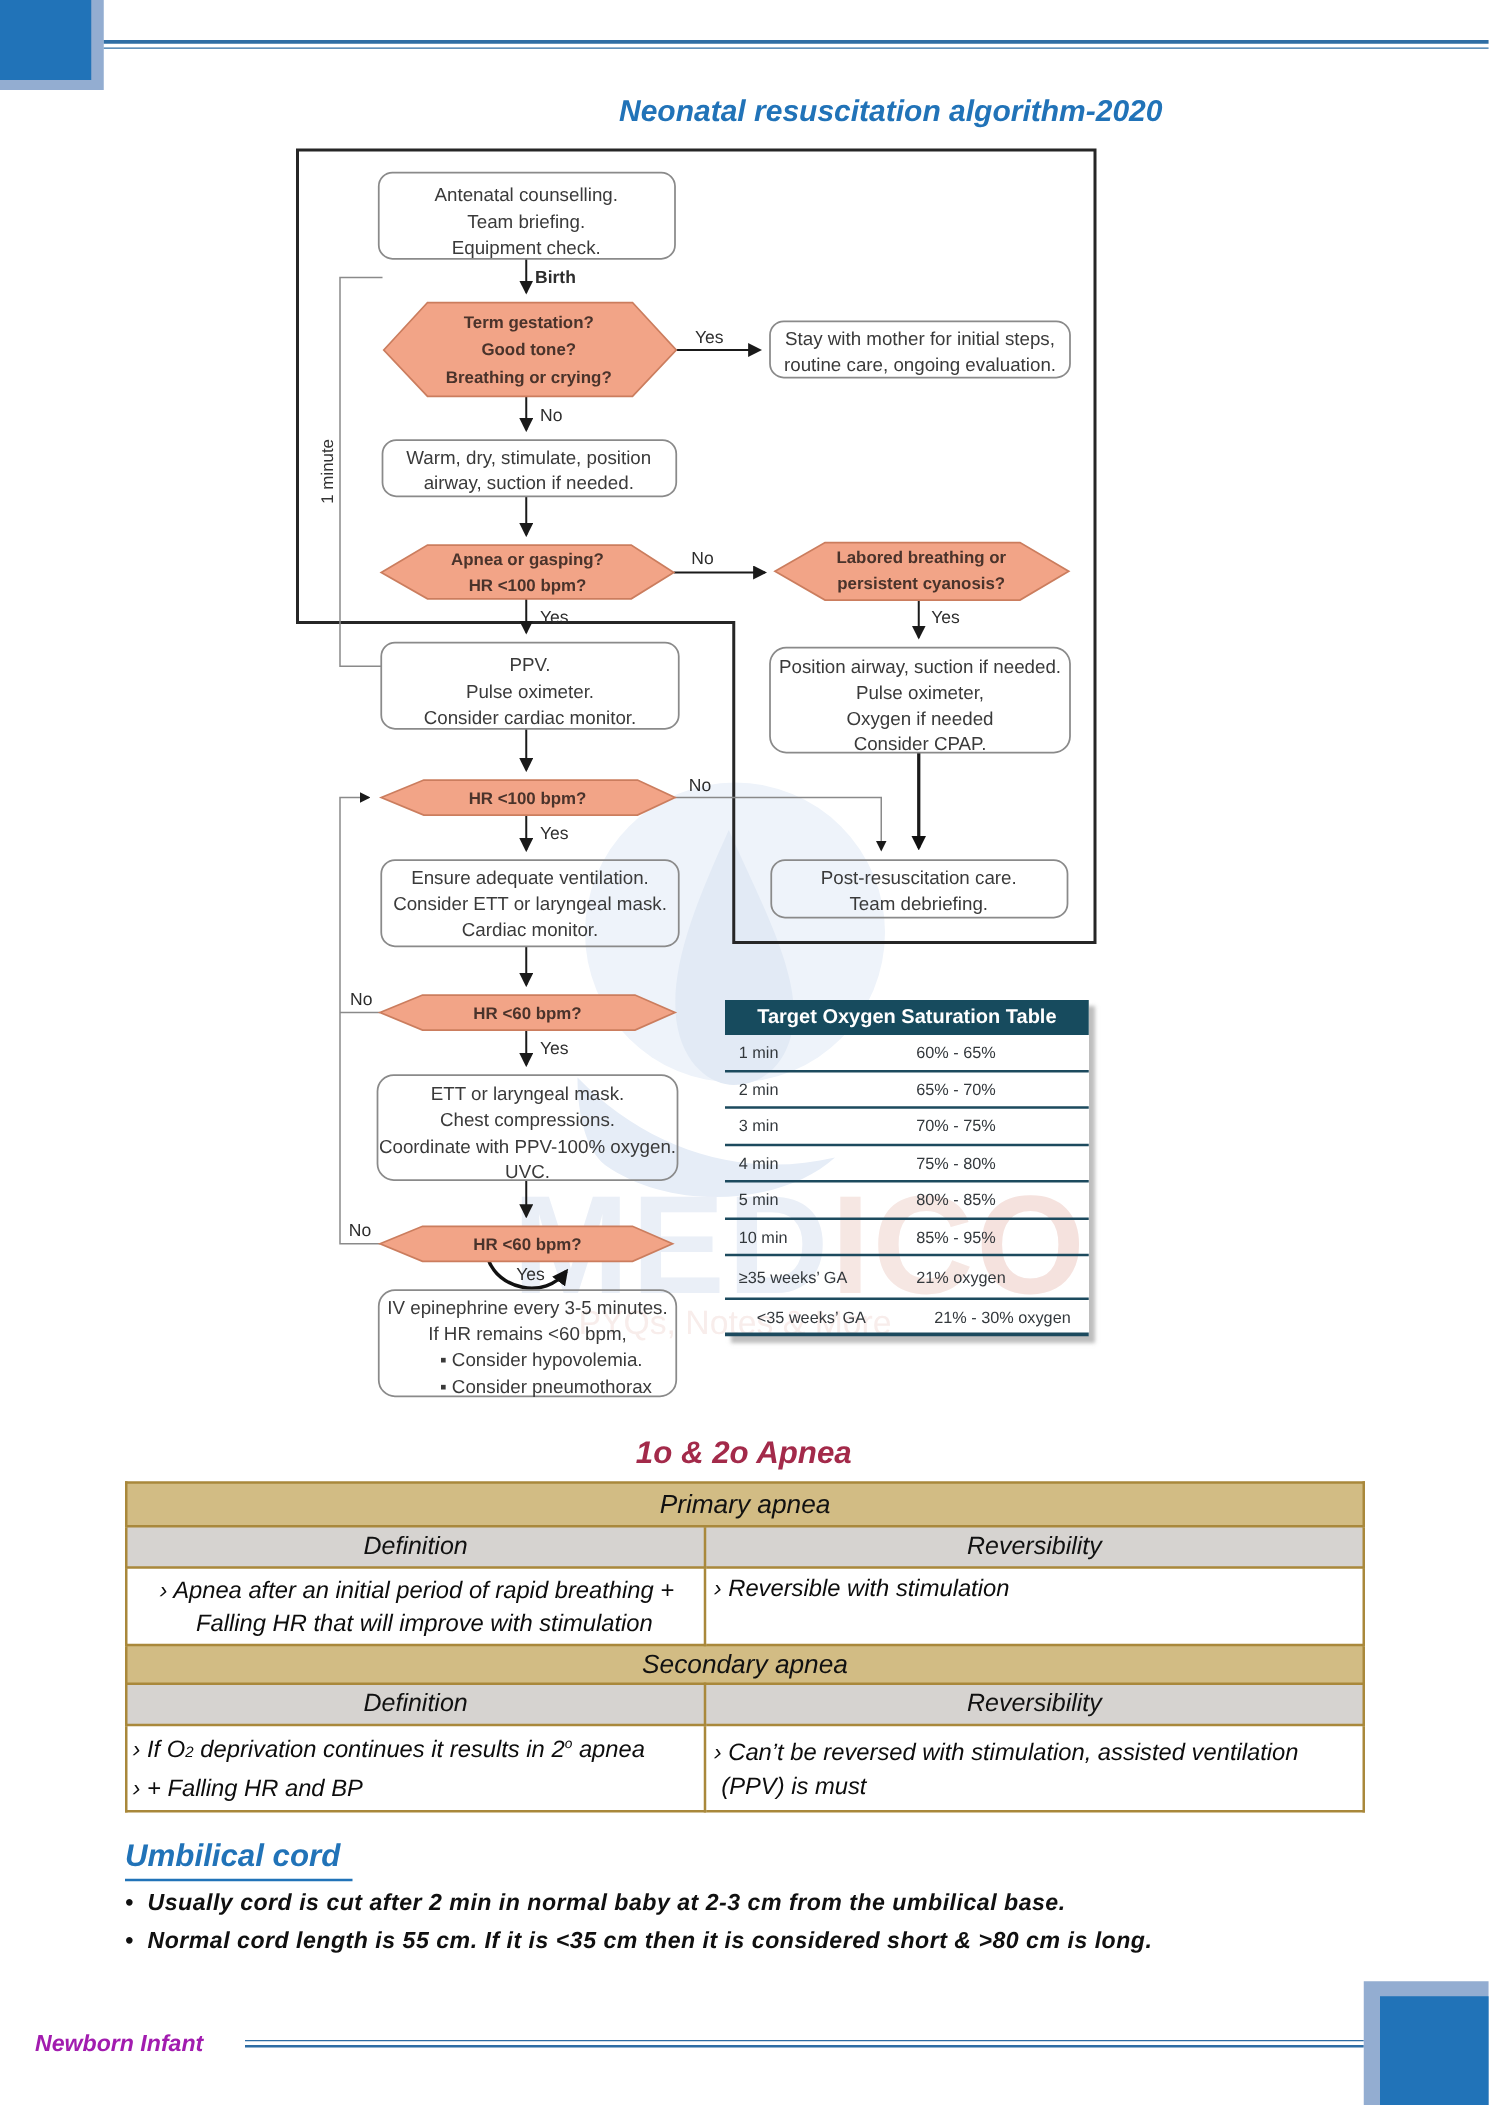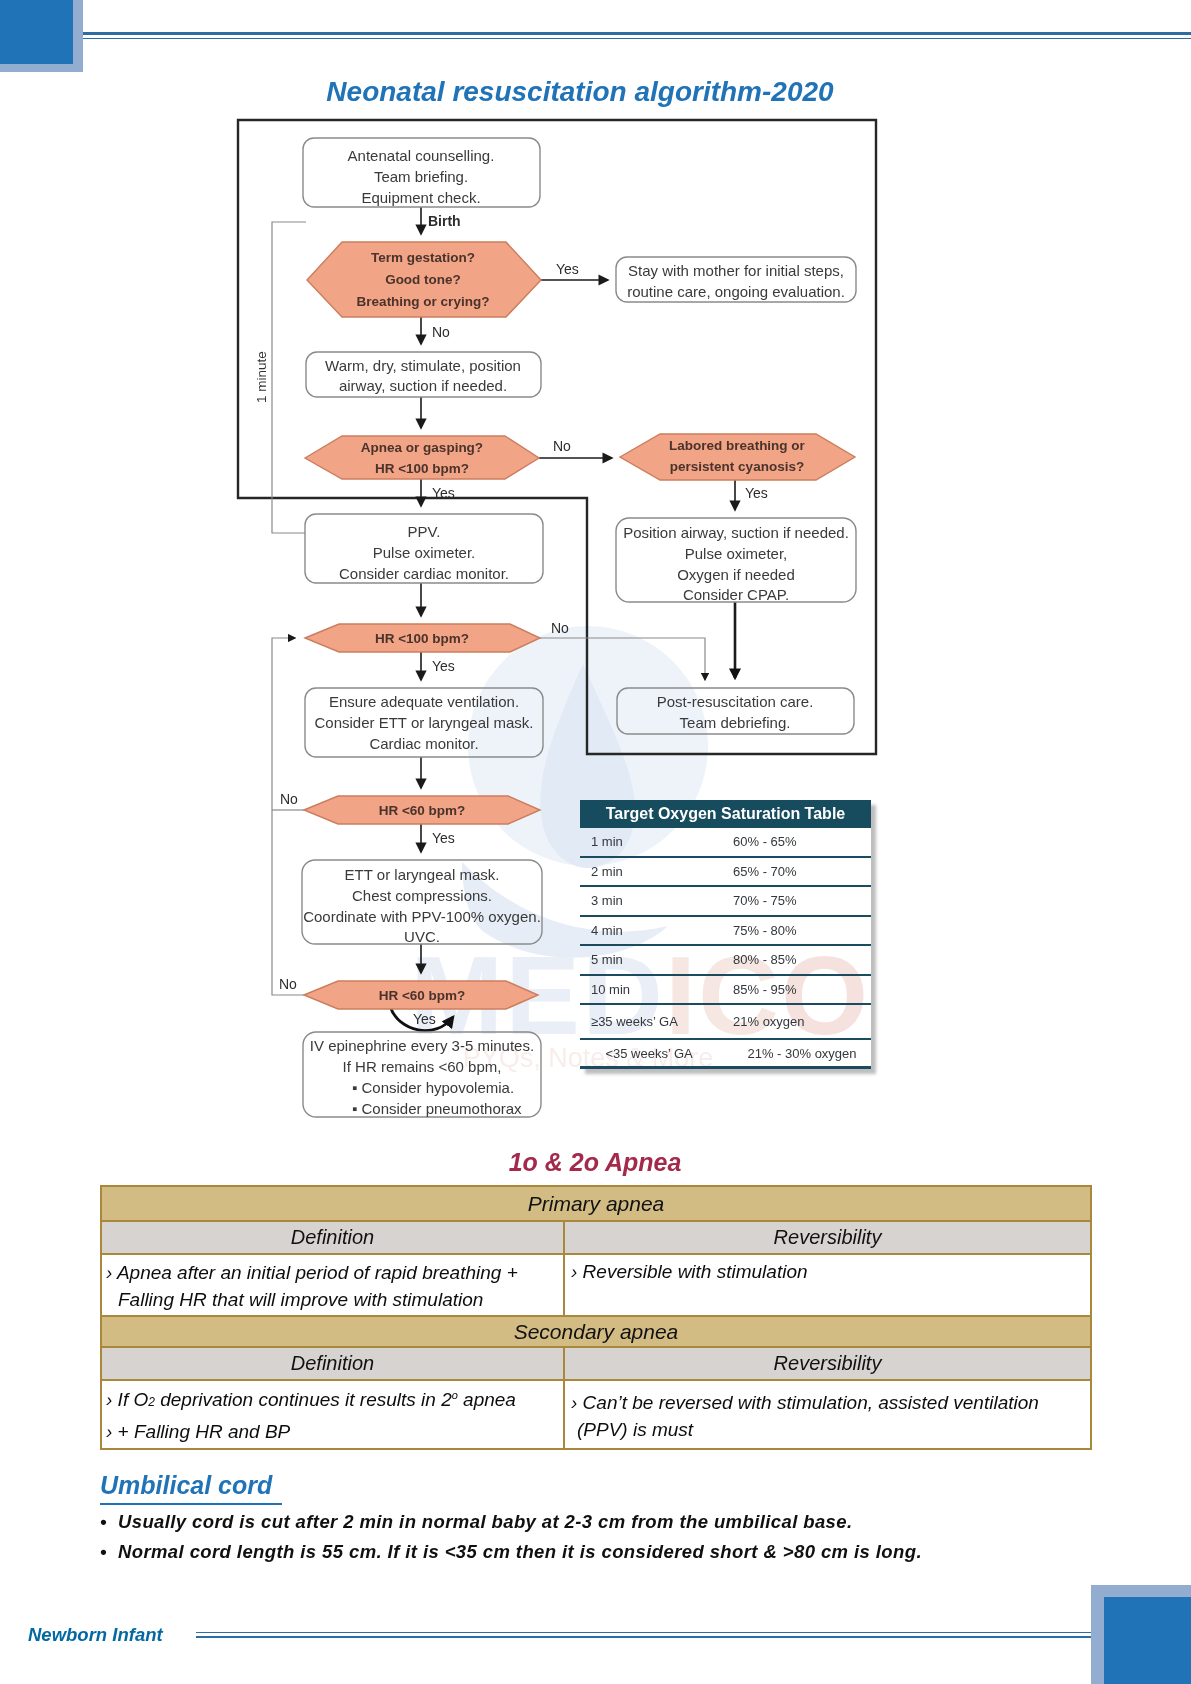--- a/index.html
+++ b/index.html
@@ -19,22 +19,22 @@
   .ap .ct{background:#fff;font-size:19px;color:#0d0d0d;vertical-align:top;}
 </style>
 </head>
 <body>
 
 <div class="abs" style="left:0;top:0;width:83px;height:72px;background:#93add1;"></div>
 <div class="abs" style="left:0;top:0;width:73px;height:64px;background:#2173b8;"></div>
 <div class="abs" style="left:83px;top:32px;width:1108px;height:3px;background:#2e6da4;"></div>
 <div class="abs" style="left:83px;top:37.5px;width:1108px;height:1.5px;background:#2e6da4;"></div>
 
-<div class="abs" style="left:230px;top:76px;width:700px;text-align:center;
-     font-size:28px;font-weight:bold;font-style:italic;color:#2173b8;">Neonatal resuscitation algorithm-2020</div>
+<div class="abs" style="left:230px;top:76px;width:700px;text-align:right;
+     font-size:24px;font-weight:bold;font-style:italic;color:#2173b8;">Neonatal resuscitation algorithm-2020</div>
 
 <svg class="abs" style="left:0;top:0;" width="1191" height="1684" viewBox="0 0 1191 1684">
   <g>
     <circle cx="588" cy="746" r="120" fill="#eef3fa"></circle>
     <path d="M583 664 C557 722 536 772 541 816 C546 853 570 868 587 868 C613 868 634 847 635 812 C636 772 608 720 583 664 Z" fill="#e2eaf5"></path>
     <path d="M462 862 C516 918 592 944 668 926 C626 964 538 970 484 932 C468 919 462 890 462 862 Z" fill="#e6edf7"></path>
     <text x="640" y="1034" text-anchor="middle" font-size="112" font-weight="bold" letter-spacing="2"><tspan fill="#eaeff7">MED</tspan><tspan fill="#f6e7e3">IC</tspan><tspan fill="#f5e2de">O</tspan></text>
     <text x="588" y="1067" text-anchor="middle" font-size="27" fill="#f8edeb">PYQs, Notes &amp; More</text>
   </g>
 </svg>
@@ -200,21 +200,21 @@
   <tbody>
       <tr>
         <td class="hd" colspan="2">Primary apnea</td>
       </tr>
   <tr>
         <td class="sub" style="width:459px;">Definition</td>
         <td class="sub">Reversibility</td>
       </tr>
   <tr>
     <td class="ct" style="height:60px;">
-      <div style="padding:4px 2px 0 4px;line-height:27px;">› Apnea after an initial period of rapid breathing +<br>
+      <div style="padding:4px 2px 0 4px;line-height:27px;text-align:center;">› Apnea after an initial period of rapid breathing +<br>
       <span style="padding-left:12px;">Falling HR that will improve with stimulation</span></div>
     </td>
     <td class="ct">
           <div style="padding:6px 0 0 6px;">› Reversible with stimulation</div>
         </td>
   </tr>
   <tr>
         <td class="hd" colspan="2" style="height:29px;">Secondary apnea</td>
       </tr>
   <tr>
@@ -234,17 +234,17 @@
 </tbody>
   </table>
 
 <div class="abs" style="left:100px;top:1471px;font-size:25px;font-weight:bold;font-style:italic;
      color:#2173b8;border-bottom:2.5px solid #2173b8;padding:0 10px 3px 0;">Umbilical cord</div>
 <div class="abs" style="left:100px;top:1511px;font-size:18.5px;font-weight:bold;font-style:italic;color:#101010;letter-spacing:0.4px;">
   •&nbsp; Usually cord is cut after 2 min in normal baby at 2-3 cm from the umbilical base.</div>
 <div class="abs" style="left:100px;top:1541px;font-size:18.5px;font-weight:bold;font-style:italic;color:#101010;letter-spacing:0.4px;">
   •&nbsp; Normal cord length is 55 cm. If it is &lt;35 cm then it is considered short &amp; &gt;80 cm is long.</div>
 
-<div class="abs" style="left:28px;top:1624px;font-size:18.5px;font-weight:600;font-style:italic;color:#0369a1;">Newborn Infant</div>
+<div class="abs" style="left:28px;top:1624px;font-size:18.5px;font-weight:600;font-style:italic;color:#a21caf;">Newborn Infant</div>
 <div class="abs" style="left:196px;top:1631.5px;width:895px;height:1.5px;background:#2e6da4;"></div>
 <div class="abs" style="left:196px;top:1635.5px;width:895px;height:2.6px;background:#2e6da4;"></div>
 <div class="abs" style="left:1091px;top:1585px;width:100px;height:99px;background:#93add1;"></div>
 <div class="abs" style="left:1104px;top:1597px;width:87px;height:87px;background:#2173b8;"></div>
 
 </body></html>

